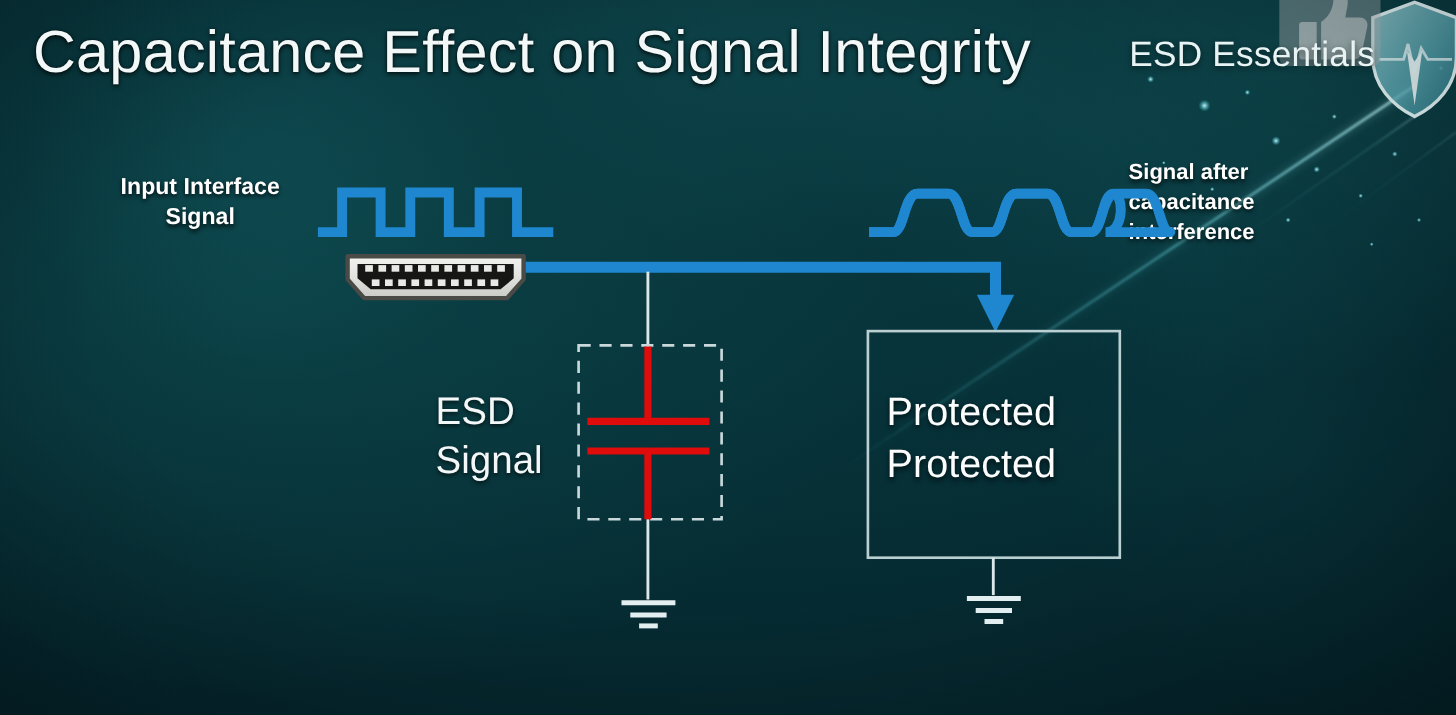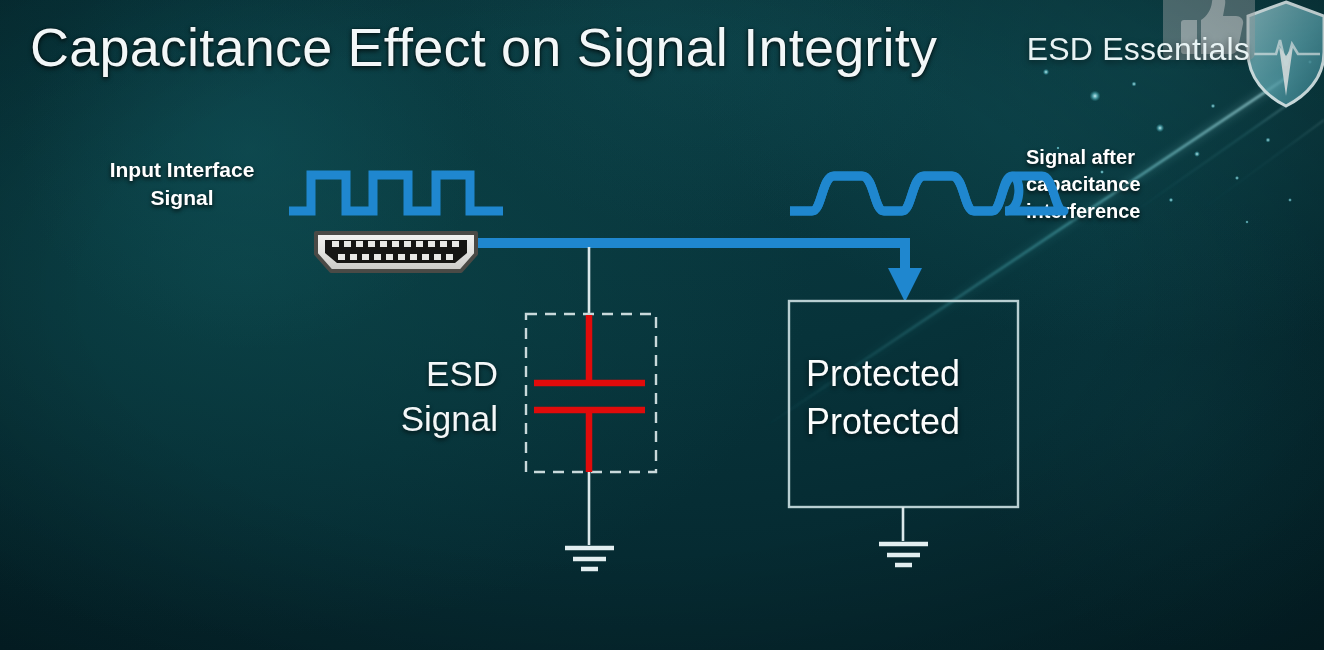--- a/index.html
+++ b/index.html
@@ -33,21 +33,21 @@
     position:absolute;left:86px;top:156px;width:192px;text-align:center;
     font-size:21px;font-weight:bold;color:#ffffff;line-height:1.32;
     text-shadow:0 2px 4px rgba(0,0,0,.8);
   }
   .lbl-right{
     position:absolute;left:1026px;top:144px;width:230px;text-align:left;
     font-size:20px;font-weight:bold;color:#ffffff;line-height:1.35;
     text-shadow:0 2px 4px rgba(0,0,0,.8);
   }
   .esd-lbl{
-    position:absolute;left:396px;top:352px;width:102px;text-align:right;
+    position:absolute;left:396px;top:352px;width:102px;text-align:left;
     font-size:35px;color:#f3f7f8;line-height:1.28;font-weight:400;
     text-shadow:0 2px 4px rgba(0,0,0,.7);
   }
   .pc-lbl{
     position:absolute;left:790px;top:350px;width:186px;text-align:center;
     font-size:36px;color:#fbfdfd;line-height:1.33;font-weight:400;
     text-shadow:0 2px 5px rgba(0,0,0,.7);
   }
 
   

